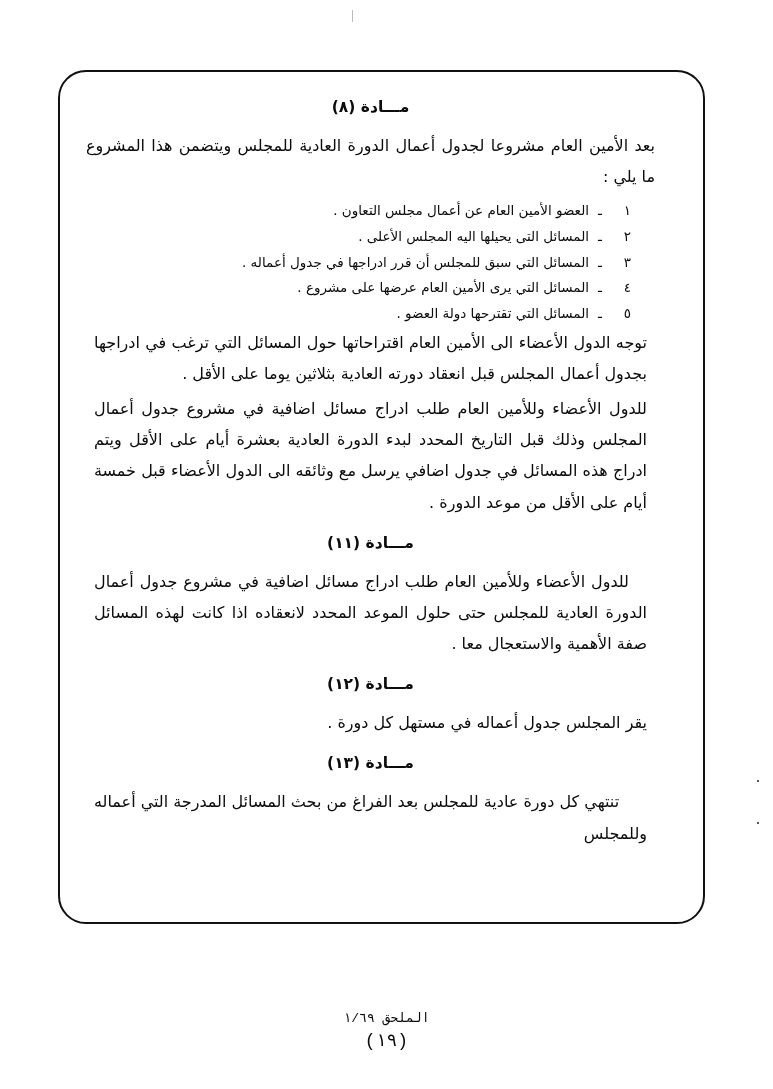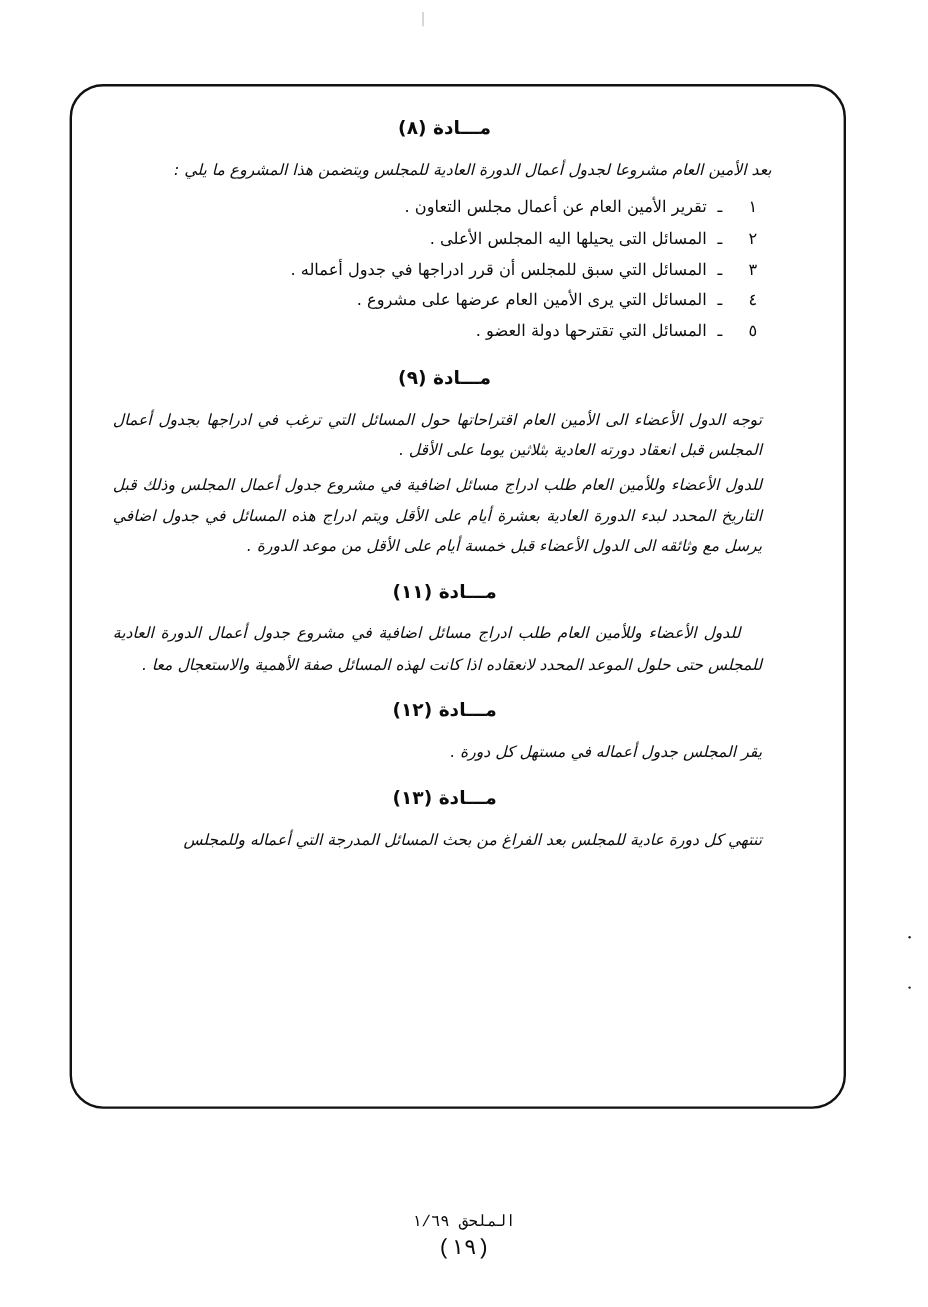--- a/index.html
+++ b/index.html
@@ -48,27 +48,26 @@
     font-size: 15.5px;
     font-weight: 600;
     letter-spacing: 1px;
     margin: 16px 0 14px 0;
     direction: rtl;
   }
   .article-heading.first {
     margin-top: 6px;
   }
   .para {
-    font-size: 13px;
+    font-size: 16px;
     line-height: 1.95;
     text-align: justify;
     text-align-last: right;
-    margin: 0 12px 4px 0;
-    direction: rtl;
-    font-style: italic;
+    margin: 0 0 4px 0;
+    direction: rtl;
   }
   .para.indent {
     text-indent: 18px;
   }
   .para.short-center {
     text-align: left;
   }
   .list {
     margin: 6px 0 0 0;
     padding: 0;
@@ -147,21 +146,21 @@
 
   <div class="content">
 
     <div class="article-heading first">مـــادة (٨)</div>
     <p class="para">بعد الأمين العام مشروعا لجدول أعمال الدورة العادية للمجلس ويتضمن هذا المشروع ما يلي :</p>
     <div class="list-wrap">
       <ul class="list">
         <li>
           <span class="num">١</span>
           <span class="dash">ـ</span>
-          <span class="txt">تقرير الأمين العام عن أعمال مجلس التعاون .</span>
+          <span class="txt">العضو الأمين العام عن أعمال مجلس التعاون .</span>
         </li>
         <li>
           <span class="num">٢</span>
           <span class="dash">ـ</span>
           <span class="txt">المسائل التى يحيلها اليه المجلس الأعلى .</span>
         </li>
         <li>
           <span class="num">٣</span>
           <span class="dash">ـ</span>
           <span class="txt">المسائل التي سبق للمجلس أن قرر ادراجها في جدول أعماله .</span>
@@ -172,21 +171,20 @@
           <span class="txt">المسائل التي يرى الأمين العام عرضها على مشروع .</span>
         </li>
         <li>
           <span class="num">٥</span>
           <span class="dash">ـ</span>
           <span class="txt">المسائل التي تقترحها دولة العضو .</span>
         </li>
       </ul>
     </div>
 
-    <div class="article-heading">مـــادة (٩)</div>
     <div class="block-narrow">
       <p class="para">توجه الدول الأعضاء الى الأمين العام اقتراحاتها حول المسائل التي ترغب في ادراجها بجدول أعمال المجلس قبل انعقاد دورته العادية بثلاثين يوما على الأقل .</p>
     </div>
 
     <div class="block-narrow">
       <p class="para">للدول الأعضاء وللأمين العام طلب ادراج مسائل اضافية في مشروع جدول أعمال المجلس وذلك قبل التاريخ المحدد لبدء الدورة العادية بعشرة أيام على الأقل ويتم ادراج هذه المسائل في جدول اضافي يرسل مع وثائقه الى الدول الأعضاء قبل خمسة أيام على الأقل من موعد الدورة .</p>
     </div>
 
     <div class="article-heading">مـــادة (١١)</div>
     <div class="block-narrow">

